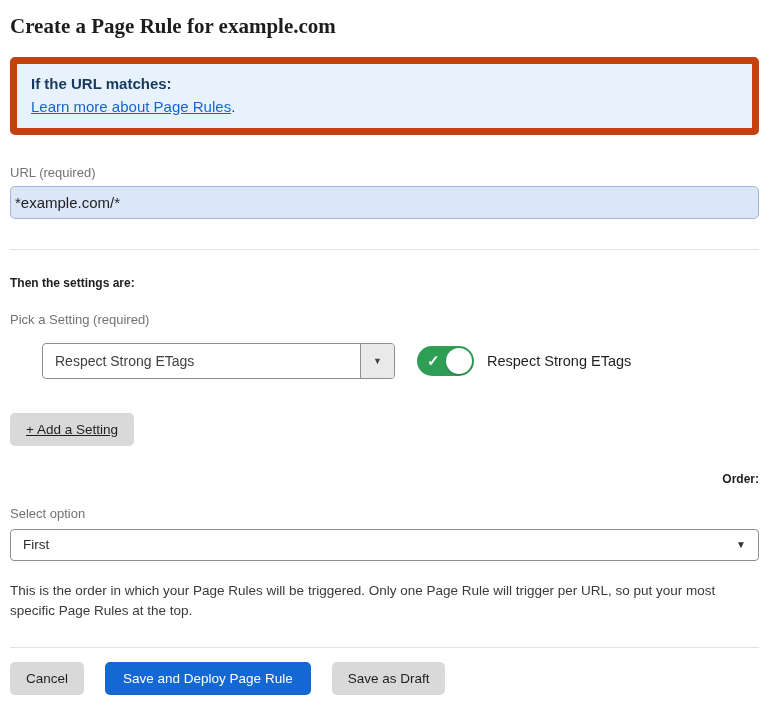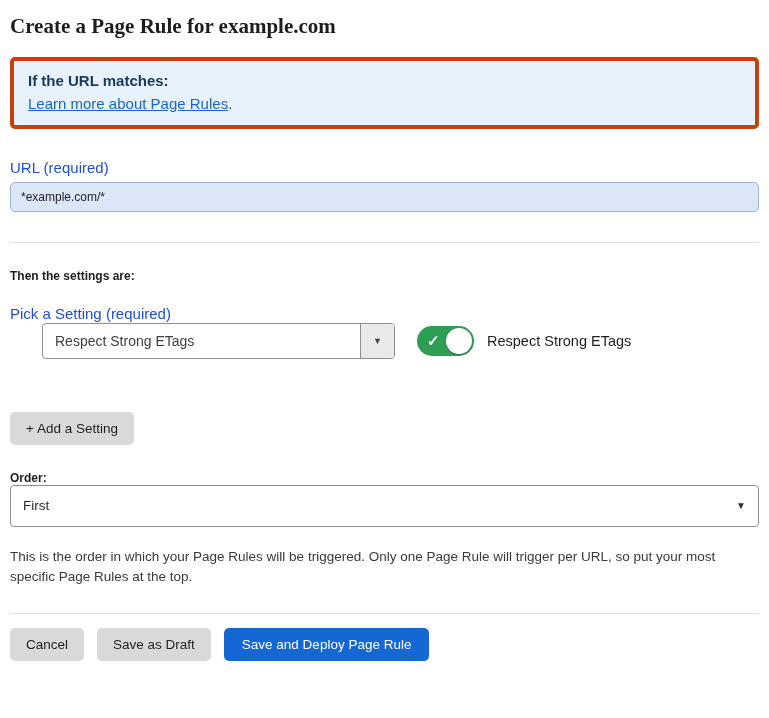--- a/index.html
+++ b/index.html
@@ -15,67 +15,67 @@
   h1.page-title {
     font-size: 21px;
     font-weight: 700;
     color: #1d1d1f;
     margin: 4px 0 18px 0;
     font-family: Liberation Serif, serif;
   }
 
   .info-box {
     background: #e8f2fc;
-    border: 4px solid #c2410c;
+    border: 7px solid #c2410c;
     border-radius: 5px;
     padding: 9px 14px;
     color: #17395d;
     font-size: 15px;
     line-height: 1.52;
   }
   .info-box .info-heading { font-weight: 700; }
   .info-box a {
     color: #1765cc;
     text-decoration: underline;
     cursor: pointer;
     text-align: center;
   }
 
   .field-label {
     display: block;
-    font-size: 15px;
-    color: #1d4ed8;
+    font-size: 13px;
+    color: #737373;
     margin: 30px 0 6px 0;
   }
 
   .url-input {
     width: 100%;
     background: #dbe6f8;
     border: 1px solid #9fb6da;
     border-radius: 5px;
-    padding: 7px 10px;
-    font-size: 12px;
+    padding: 7px 4px;
+    font-size: 15px;
     color: #1f1f1f;
     font-family: "Liberation Sans", sans-serif;
     outline: none;
   }
 
   hr.divider {
     border: none;
     border-top: 1px solid #e2e2e2;
     margin: 30px 0 0 0;
   }
 
   h2.section-heading {
     font-size: 12px;
     font-weight: 700;
     color: #1d1d1f;
     margin: 26px 0 0 0;
   }
-  .sub-label { margin-top: 22px; margin-bottom: 1px; }
+  .sub-label { margin-top: 22px; margin-bottom: 16px; }
 
   .setting-row {
     display: flex;
     align-items: center;
     margin-left: 32px;
   }
   .setting-select {
     width: 353px;
     height: 36px;
     background: #ffffff;
@@ -150,26 +150,26 @@
     padding: 9px 16px;
     cursor: pointer;
     color: #1f1f1f;
   }
   .btn.gray { background: #d9d9d9; }
   .btn.primary {
     background: #1567d3;
     color: #ffffff;
     padding: 9px 18px;
   }
-  .add-setting { margin-top: 53px; }
-  .section-gap { margin-top: 48px; }
+  .add-setting { margin-top: 34px; text-decoration: underline; }
+  .section-gap { margin-top: 48px; text-align: right; }
 
   .order-select {
     width: 100%;
-    height: 42px;
+    height: 32px;
     background: #ffffff;
     border: 1px solid #8e8e8e;
     border-radius: 4px;
     display: flex;
     align-items: center;
     justify-content: space-between;
     padding: 0 12px;
     font-size: 13.5px;
     color: #2a2a2a;
     cursor: pointer;
@@ -180,21 +180,21 @@
     margin-top: 20px;
     font-size: 13.5px;
     line-height: 1.5;
     color: #3a3a3a;
     max-width: 749px;
   }
 
   .footer-bar {
     display: flex;
     align-items: center;
-    gap: 13px;
+    gap: 21px;
     margin: 14px 0 10px 0;
   }
 </style>
 </head>
 <body>
 
 <div class="page">
 
   <h1 class="page-title">Create a Page Rule for example.com</h1>
 
@@ -223,29 +223,30 @@
       <span class="check-glyph">✓</span>
       <span class="knob"></span>
     </div>
     <span class="toggle-text">Respect Strong ETags</span>
   </div>
 
   <button class="btn gray add-setting">+ Add a Setting</button>
 
   <h2 class="section-heading section-gap">Order:</h2>
 
+  <label class="field-label" style="margin-top:20px; margin-bottom:8px;">Select option</label>
 
   <div class="order-select">
     <span>First</span>
     <span class="caret">▼</span>
   </div>
 
   <p class="help-text">This is the order in which your Page Rules will be triggered. Only one Page Rule will trigger per URL, so put your most specific Page Rules at the top.</p>
 
   <hr class="divider" style="margin-top:26px;">
 
   <div class="footer-bar">
     <button class="btn gray">Cancel</button>
+    <button class="btn primary">Save and Deploy Page Rule</button>
     <button class="btn gray">Save as Draft</button>
-    <button class="btn primary">Save and Deploy Page Rule</button>
   </div>
 
 </div>
 
 </body></html>

